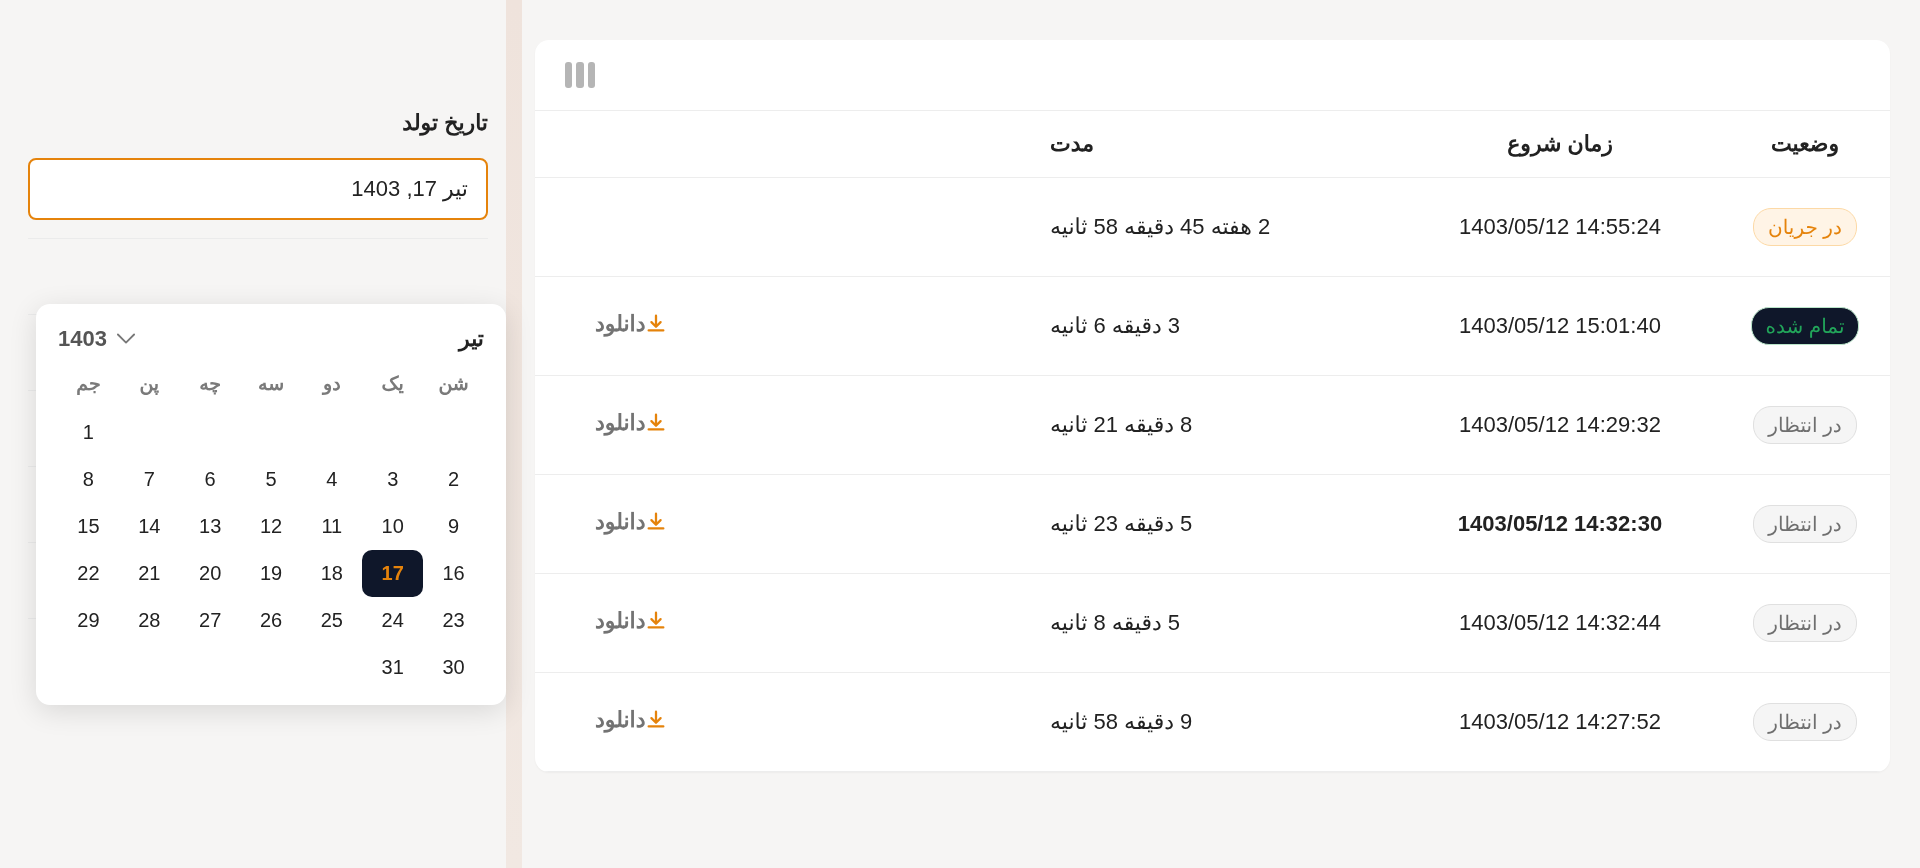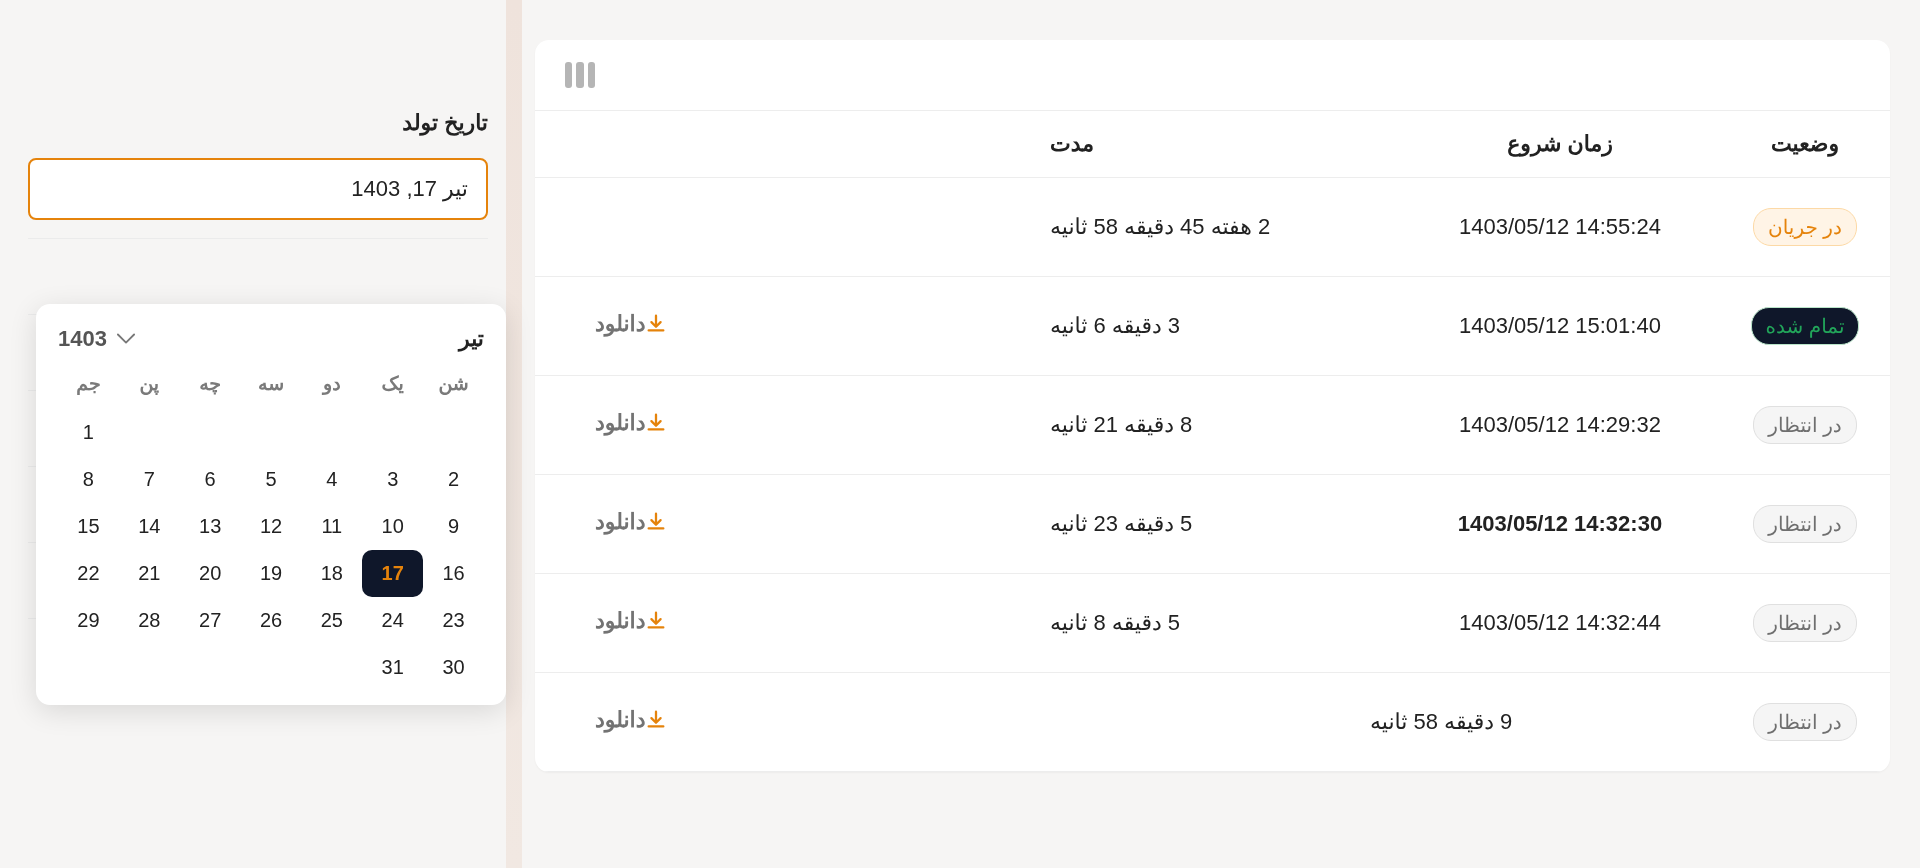--- a/index.html
+++ b/index.html
@@ -356,20 +356,21 @@
         <div class="col-duration">5 دقیقه 8 ثانیه</div>
         <div class="col-download"><a class="download-link">
             <svg viewBox="0 0 24 24">
               <path d="M12 3 L12 14 M7 10 L12 15 L17 10 M4 19 L20 19" fill="none" stroke="#e5830b" stroke-width="2.5" stroke-linecap="round" stroke-linejoin="round"></path>
             </svg>
             <span>دانلود</span>
           </a></div>
       </div>
       <div class="table-row">
         <div class="col-status"><span class="badge badge-waiting">در انتظار</span></div>
+        <div class="col-start" style="direction: ltr;">1403/05/12 14:27:52</div>
         <div class="col-duration">9 دقیقه 58 ثانیه</div>
         <div class="col-download"><a class="download-link">
             <svg viewBox="0 0 24 24">
               <path d="M12 3 L12 14 M7 10 L12 15 L17 10 M4 19 L20 19" fill="none" stroke="#e5830b" stroke-width="2.5" stroke-linecap="round" stroke-linejoin="round"></path>
             </svg>
             <span>دانلود</span>
           </a></div>
       </div>
     </div>
 </div>

